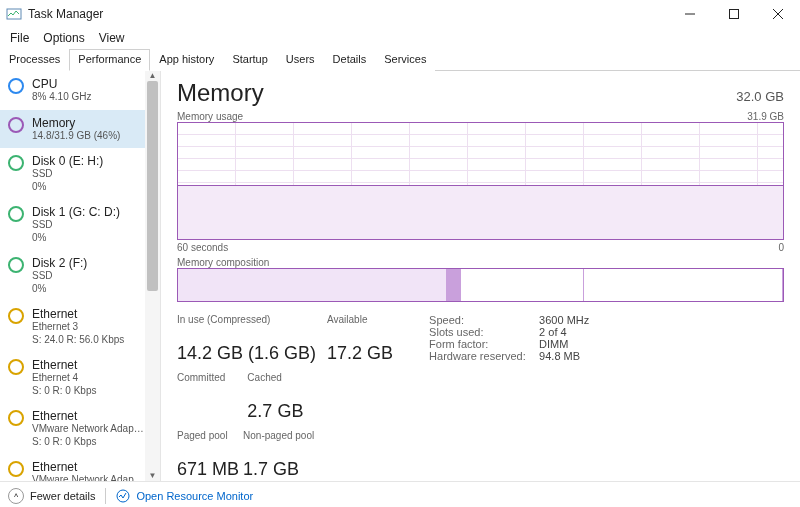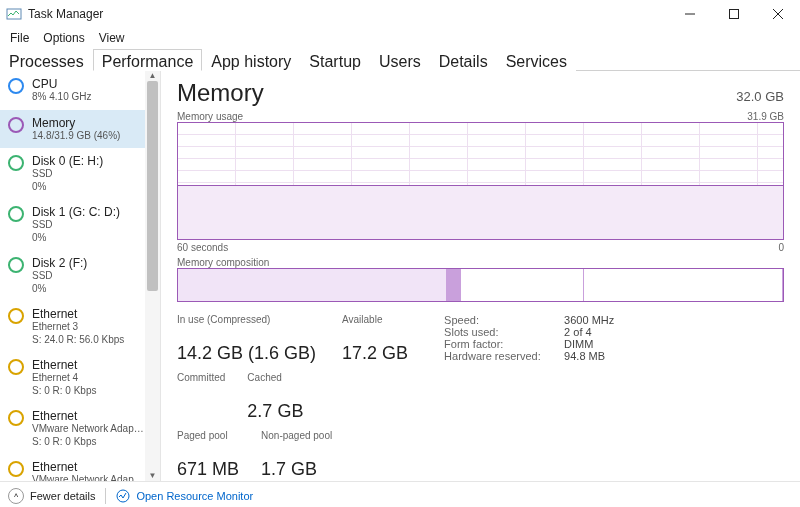--- a/index.html
+++ b/index.html
@@ -3,21 +3,21 @@
 <meta charset="utf-8">
 <style>
 html,body{margin:0;padding:0;font-family:"Segoe UI",Arial,sans-serif;font-size:12px;color:#222;background:#fff;width:800px;height:507px;overflow:hidden}
 .titlebar{height:28px;display:flex;align-items:center;padding-left:6px}
 .titlebar .icon{width:16px;height:16px;display:flex;align-items:center;justify-content:center;margin-right:6px}
 .titlebar .title{flex:1}
 .win-controls{display:flex}
 .win-controls div{width:44px;height:28px;display:flex;align-items:center;justify-content:center}
 .menubar{height:20px;display:flex;align-items:center;padding:0 4px;gap:2px}
 .menubar span{padding:2px 6px}
-.tabs{height:22px;display:flex;border-bottom:1px solid #d0d0d0;font-size:16px}
+.tabs{height:22px;display:flex;border-bottom:1px solid #d0d0d0;font-size:11px}
 .tab{padding:3px 8px;border:1px solid transparent;border-bottom:none;position:relative;top:1px;background:#fff}
 .tab.active{border-color:#d0d0d0;border-bottom:1px solid #fff}
 .body{display:flex;height:410px}
 .sidebar{width:160px;border-right:1px solid #e5e5e5;position:relative;overflow:hidden}
 .sb-scroll{position:absolute;right:0;top:0;width:15px;height:100%;background:#f5f5f5}
 .sb-thumb{position:absolute;right:2px;top:10px;width:11px;height:210px;background:#c0c0c0;border-radius:2px}
 .sb-up,.sb-down{position:absolute;right:0;width:15px;height:10px;font-size:8px;text-align:center;color:#666}
 .sb-up{top:0}.sb-down{bottom:0}
 .sb-item{padding:6px 6px 6px 8px;display:flex;gap:8px}
 .sb-item.selected{background:#d9eaf6}
@@ -31,21 +31,21 @@
 .chlabel{display:flex;justify-content:space-between;font-size:10px;color:#666;margin-top:4px}
 .usage-chart{height:116px;border:1px solid #9b59b6;position:relative;background:repeating-linear-gradient(to right,transparent 0,transparent 57px,#eddff0 57px,#eddff0 58px),repeating-linear-gradient(to bottom,transparent 0,transparent 11px,#eddff0 11px,#eddff0 12px)}
 .usage-fill{position:absolute;bottom:0;left:0;right:0;height:46%;background:#f4eaf8;border-top:1px solid #9b59b6}
 .chfoot{display:flex;justify-content:space-between;font-size:10px;color:#666;margin:2px 0 4px}
 .comp-chart{height:32px;border:1px solid #9b59b6;display:flex}
 .comp-seg{height:100%}
 .stats{display:flex;gap:36px;margin-top:12px;align-items:flex-start}
 .statcol .lbl{font-size:10px;color:#666}
 .statcol .val{font-size:18px;font-weight:400;margin:18px 0 8px}
 .kvtable{font-size:11px;color:#444}
-.kvtable div{display:flex;gap:20px}
+.kvtable div{display:flex;gap:10px}
 .kvtable .k{width:100px;color:#666}
 .footer{height:27px;border-top:1px solid #e5e5e5;display:flex;align-items:center;padding:0 8px;gap:6px;font-size:11px}
 .footer .chev{width:14px;height:14px;border:1px solid #999;border-radius:50%;display:flex;align-items:center;justify-content:center;font-size:8px}
 .footer .divider{width:1px;height:16px;background:#ccc;margin:0 4px}
 .footer a{color:#0066cc;text-decoration:none}
 svg{display:block}
 </style>
 </head>
 <body>
 
@@ -194,40 +194,40 @@
       </div>
     <div class="comp-chart" id="comp-chart">
         <div class="comp-seg" style="width: 44.5141%; background: rgb(241, 228, 247); border-right: 1px solid rgb(201, 160, 220);"></div>
         <div class="comp-seg" style="width: 2.19436%; background: rgb(201, 160, 220); border-right: 1px solid rgb(201, 160, 220);"></div>
         <div class="comp-seg" style="width: 20.3762%; background: rgb(255, 255, 255); border-right: 1px solid rgb(201, 160, 220);"></div>
         <div class="comp-seg" style="width: 32.9154%; background: rgb(255, 255, 255); border-right: 1px solid rgb(201, 160, 220);"></div>
       </div>
 
     <div class="stats">
       <div class="statcol">
-        <div style="display:flex;gap:26px">
+        <div style="display:flex;gap:11px">
           <div>
             <div class="lbl">In use (Compressed)</div>
             <div class="val">14.2 GB (1.6 GB)</div>
           </div>
           <div>
             <div class="lbl">Available</div>
             <div class="val">17.2 GB</div>
           </div>
         </div>
         <div style="display:flex;gap:22px">
           <div>
             <div class="lbl">Committed</div>
           </div>
           <div>
             <div class="lbl">Cached</div>
             <div class="val">2.7 GB</div>
           </div>
         </div>
-        <div style="display:flex;gap:22px">
+        <div style="display:flex;gap:4px">
           <div>
             <div class="lbl">Paged pool</div>
             <div class="val">671 MB</div>
           </div>
           <div>
             <div class="lbl">Non-paged pool</div>
             <div class="val">1.7 GB</div>
           </div>
         </div>
       </div>

